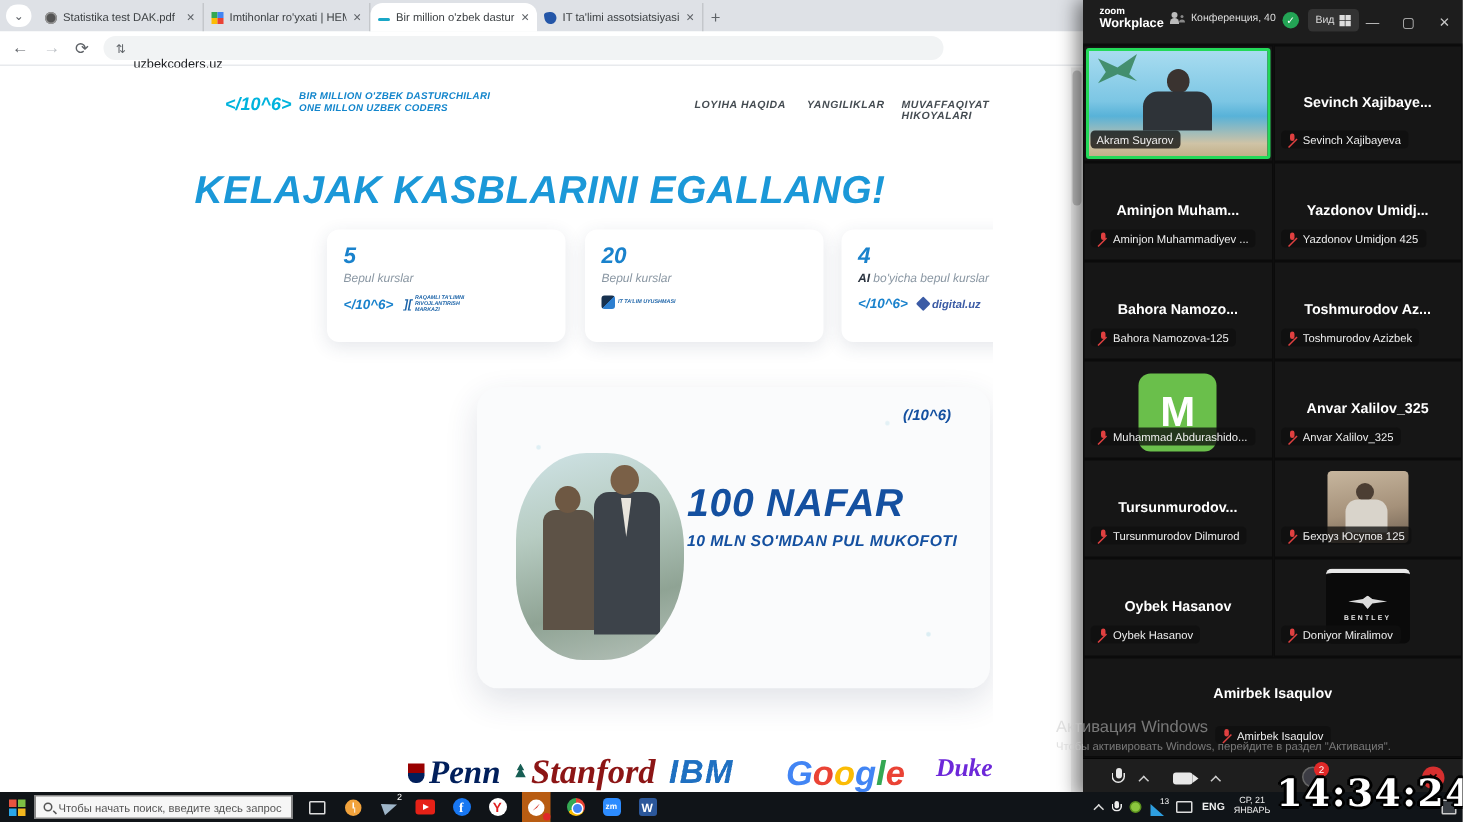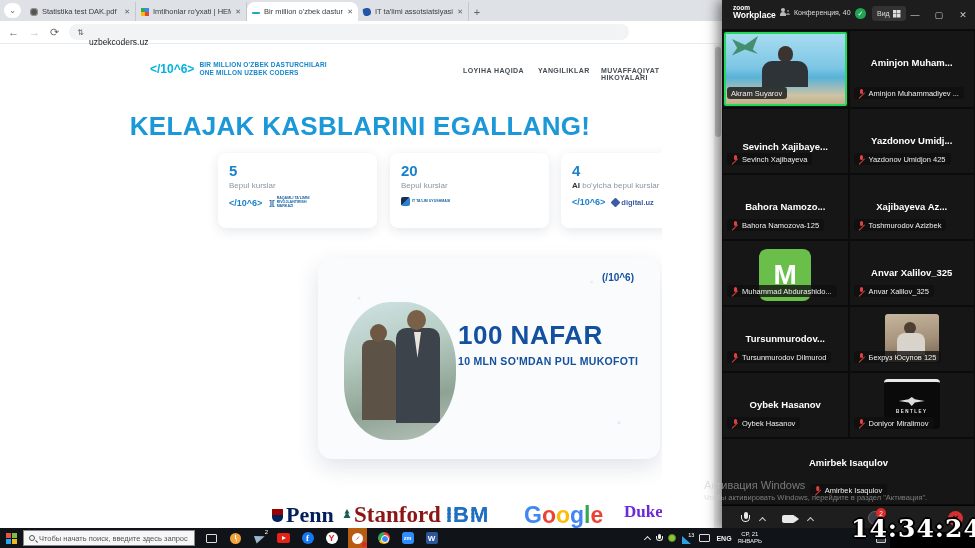--- a/index.html
+++ b/index.html
@@ -24,21 +24,21 @@
   .fav-it { background:#2456a8; border-radius:2px 50% 50% 50%; transform:rotate(-10deg); }
   .newtab { width:16px; height:16px; display:flex; align-items:center; justify-content:center; color:#5f6368; font-size:11px; margin-bottom:1px; }
 
   .btoolbar { position:absolute; left:0; top:21px; width:100%; height:23px; background:#fff; border-bottom:1px solid #e8eaed; display:flex; align-items:center; gap:10px; padding:0 8px; }
   .navarr { font-size:11px; color:#5f6368; }
   .navarr.dis { color:#bdc1c6; }
   .urlbar { flex:1; max-width:560px; height:16px; background:#f1f3f4; border-radius:8px; display:flex; align-items:center; gap:5px; padding:0 8px; }
   .urlbar .uicon { font-size:8px; color:#5f6368; }
   .urlbar .utext { font-size:8.5px; color:#202124;margin-top:20px; }
 
-  .page { position:absolute; left:0; top:45px; width:662px; height:483px; background:#fff; overflow:hidden; }
+  .page { position:absolute; left:0; top:45px; width:662px; height:483px; background:#fff; overflow:hidden;font-style:italic; }
   .scrollbar { position:absolute; right:0; top:45px; width:8px; height:483px; background:#f1f1f1; }
   .scrollthumb { position:absolute; left:1px; top:2px; width:6px; height:90px; background:#c1c1c1; border-radius:3px; }
 
   
   .sitehead { position:absolute; left:0; top:10px; width:100%; height:40px; }
   .slogo { position:absolute; left:150px; top:6px; display:flex; gap:5px; align-items:center; }
   .slogo .code { font-size:12px; font-weight:800; color:#00b3dd; }
   .slogo .lines { font-size:6.5px; font-weight:800; color:#1486cc; line-height:1.25; letter-spacing:.2px; }
   .snav { position:absolute; top:12px; font-size:7px; font-weight:700; color:#454c52; letter-spacing:.4px; }
   .snav.n0{ left:463px; } .snav.n1{ left:538px; } .snav.n2{ left:601px; }
@@ -147,21 +147,21 @@
   .badgeico { position:absolute; left:146px; top:5px; width:14px; height:14px; border-radius:50%; background:#3c3c44; border:1px solid #666; }
   .badge { position:absolute; right:-5px; top:-4px; min-width:10px; height:10px; border-radius:5px; background:#e02828; color:#fff; font-size:6.5px; display:flex; align-items:center; justify-content:center; padding:0 2px; }
   .leave { position:absolute; right:12px; top:5px; width:15px; height:15px; border-radius:50%; background:#d62f2f; color:#1a0505; font-size:8px; font-weight:700; display:flex; align-items:center; justify-content:center; }
 
   
   .watermark { position:absolute; left:704px; top:479px; z-index:20; color:rgba(200,200,200,.55); pointer-events:none; width:260px; }
   .watermark .w1 { font-size:11px; }
   .watermark .w2 { font-size:7.5px; margin-top:2px; }
 
   
-  .taskbar { position:absolute; left:0; bottom:0; width:890px; height:20px; background:#101418; z-index:30; display:flex; align-items:center; }
+  .taskbar { position:absolute; left:0; bottom:0; width:975px; height:20px; background:#101418; z-index:30; display:flex; align-items:center; }
   .startbtn { width:22px; height:20px; display:flex; align-items:center; justify-content:center; }
   .winlogo { width:11px; height:11px; display:grid; grid-template-columns:5px 5px; grid-template-rows:5px 5px; gap:1px; }
   .winlogo i { background:#2aa7e8; }
   .winlogo i:nth-child(1){background:#e8543f;} .winlogo i:nth-child(2){background:#7cc043;}
   .winlogo i:nth-child(3){background:#2aa7e8;} .winlogo i:nth-child(4){background:#f3b71e;}
   .searchbox { width:172px; height:16px; background:#f6f6f6; border:1px solid #888; display:flex; align-items:center; gap:4px; padding:0 5px; margin-left:1px; }
   .searchbox .mag { width:6px; height:6px; border:1.2px solid #555; border-radius:50%; position:relative; flex:none; }
   .searchbox .mag::after { content:""; position:absolute; left:5px; top:5px; width:3px; height:1.2px; background:#555; transform:rotate(45deg); }
   .searchbox .ph { font-size:7.5px; color:#555; white-space:nowrap; overflow:hidden; }
   .tbicons { display:flex; align-items:center; gap:9px; margin-left:9px; }
@@ -345,52 +345,52 @@
     <div class="zgrid">
       <div class="ztile r1">
         <div class="videobg">
             <div class="palm"></div>
             <div class="person"></div>
           </div>
         <span class="nlab">
             <span>Akram Suyarov</span>
           </span>
       </div>
-      <div class="ztile">
-        <div class="cname">Aminjon Muham...</div>
-        <span class="nlab">
-            <span class="mic"></span>
-            <span>Aminjon Muhammadiyev ...</span>
-          </span>
-      </div>
-
       <div class="ztile r1">
         <div class="cname">Sevinch Xajibaye...</div>
         <span class="nlab">
             <span class="mic"></span>
             <span>Sevinch Xajibayeva</span>
           </span>
       </div>
+
+      <div class="ztile">
+        <div class="cname">Aminjon Muham...</div>
+        <span class="nlab">
+            <span class="mic"></span>
+            <span>Aminjon Muhammadiyev ...</span>
+          </span>
+      </div>
       <div class="ztile">
         <div class="cname">Yazdonov Umidj...</div>
         <span class="nlab">
             <span class="mic"></span>
             <span>Yazdonov Umidjon 425</span>
           </span>
       </div>
 
       <div class="ztile">
         <div class="cname">Bahora Namozo...</div>
         <span class="nlab">
             <span class="mic"></span>
             <span>Bahora Namozova-125</span>
           </span>
       </div>
       <div class="ztile">
-        <div class="cname">Xajibayeva Az...</div>
+        <div class="cname">Toshmurodov Az...</div>
         <span class="nlab">
             <span class="mic"></span>
             <span>Toshmurodov Azizbek</span>
           </span>
       </div>
 
       <div class="ztile">
         <div class="avatarM">M</div>
         <span class="nlab">
             <span class="mic"></span>

